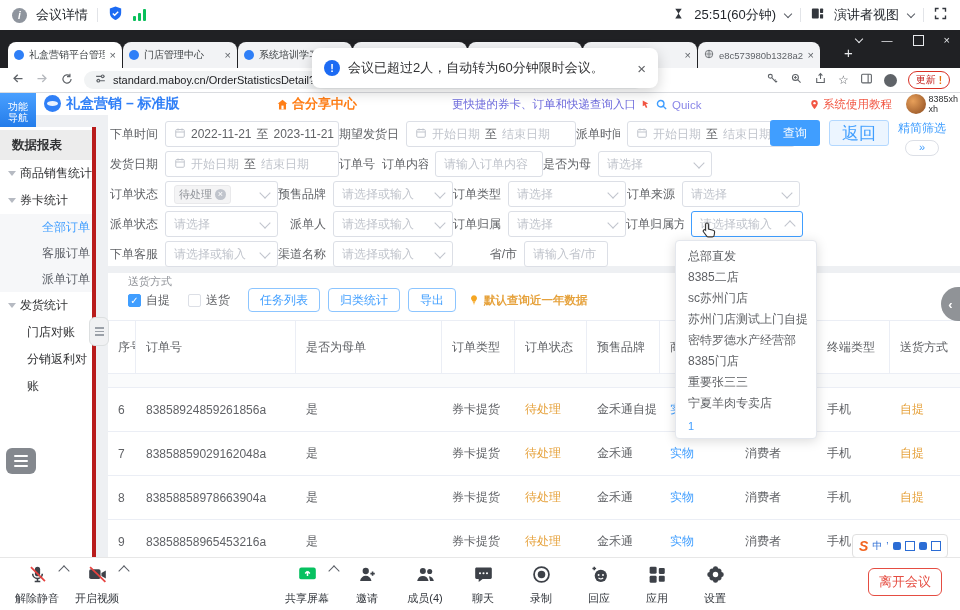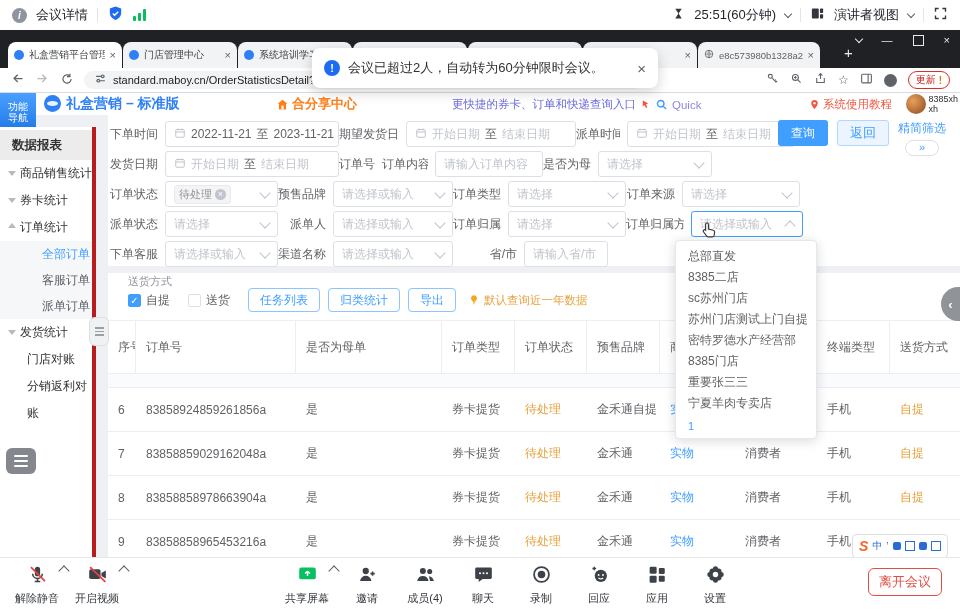--- a/index.html
+++ b/index.html
@@ -86,35 +86,35 @@
   .fctl.focus{border-color:#409eff;}
   .ph{color:#c0c4cc;}
   .val{color:#606266;}
   .sep{color:#606266;font-size:12px;}
   .fctl .chev{border-color:#c0c4cc;margin-left:auto;flex:none;}
   .tag{background:#f4f4f5;border:1px solid #e9e9eb;color:#909399;border-radius:3px;font-size:11px;
        padding:1px 4px;display:flex;align-items:center;gap:3px;}
   .tagx{width:11px;height:11px;border-radius:50%;background:#c0c4cc;color:#fff;font-size:9px;line-height:11px;text-align:center;}
   .fbtns{position:absolute;right:14px;top:5px;display:flex;gap:9px;align-items:flex-start;}
   .btn-primary{background:#409eff;color:#fff;border:none;border-radius:3px;height:26px;padding:0 13px;font-size:12px;}
-  .btn-plain{background:#ecf5ff;color:#409eff;border:1px solid #b3d8ff;border-radius:3px;height:26px;padding:0 12px;font-size:13px;}
+  .btn-plain{background:#ecf5ff;color:#409eff;border:1px solid #b3d8ff;border-radius:3px;height:26px;padding:0 12px;font-size:17px;}
   .simp{color:#409eff;font-size:12px;text-align:center;}
   .simp .pill{margin:3px auto 0;width:32px;height:14px;border:1px solid #dcdfe6;border-radius:8px;background:#fff;
               font-size:11px;line-height:13px;color:#409eff;}
 
   
   .panel2{position:absolute;left:108px;top:180px;right:0;bottom:0;background:#fff;}
   .dlabel{position:absolute;left:20px;top:1px;font-size:11px;color:#909399;}
   .ctrlrow{position:absolute;left:20px;top:14px;right:10px;height:26px;display:flex;align-items:center;}
   .cb{width:13px;height:13px;border:1px solid #dcdfe6;border-radius:2px;box-sizing:border-box;margin-right:5px;background:#fff;}
   .cb.on{background:#409eff;border-color:#409eff;color:#fff;font-size:10px;line-height:12px;text-align:center;}
   .cbl{font-size:12px;color:#606266;margin-right:18px;}
   .obtn{border:1px solid #8cc5ff;color:#409eff;background:#fff;border-radius:4px;height:24px;padding:0 11px;
         font-size:12px;margin-right:8px;}
-  .tip{display:flex;align-items:center;gap:4px;color:#e6a23c;font-size:11.5px;margin-left:4px;font-weight:normal;}
+  .tip{display:flex;align-items:center;gap:4px;color:#e6a23c;font-size:11.5px;margin-left:4px;font-weight:bold;}
 
   
   .tbl{position:absolute;left:0;right:0;top:47px;bottom:0;overflow:hidden;font-size:12px;}
   .trow,.thead{display:grid;grid-template-columns:28px 160px 146px 73px 72px 73px 75px 82px 73px 1fr;}
   .thead{height:52px;border-top:1px solid #ebeef5;border-bottom:1px solid #ebeef5;}
   .thead .c{display:flex;align-items:center;padding-left:10px;color:#606266;border-right:1px solid #ebeef5;
             overflow:hidden;white-space:nowrap;}
   .thead .c:last-child{border-right:none;}
   .hband{height:13px;background:#fafbfc;border-bottom:1px solid #ebeef5;}
   .trow{height:43px;border-bottom:1px solid #ebeef5;}
@@ -351,21 +351,20 @@
     <span class="uname">
       <span>8385xh</span><br><span>xh</span>
     </span>
   </div>
 
   <aside class="sidebar">
     <div class="ssec">数据报表</div>
     <div id="snav">
         <div class="snav">商品销售统计<span class="tri down"></span></div>
         <div class="snav">券卡统计<span class="tri down"></span></div>
-        <div class="snav">订单统计<span class="tri up"></span></div>
         <div class="ssubwrap">
           <div class="ssub active">全部订单</div>
           <div class="ssub">客服订单</div>
           <div class="ssub">派单订单</div>
         </div>
         <div class="snav">发货统计<span class="tri down"></span></div>
         <div class="snav plain">门店对账</div>
         <div class="snav plain">分销返利对账</div>
       </div>
   </aside>

